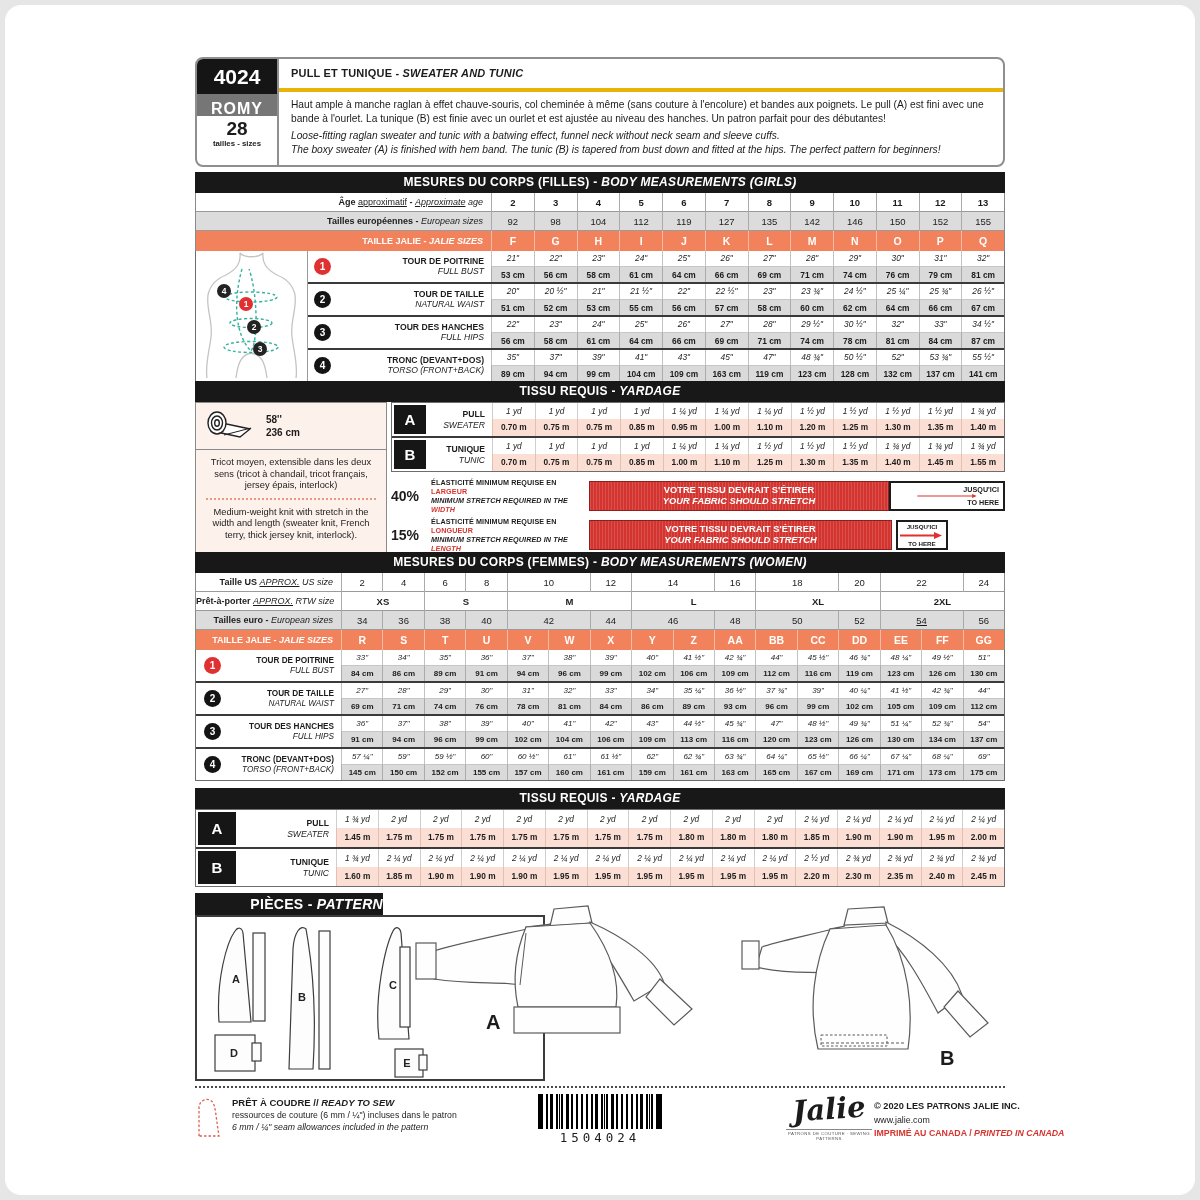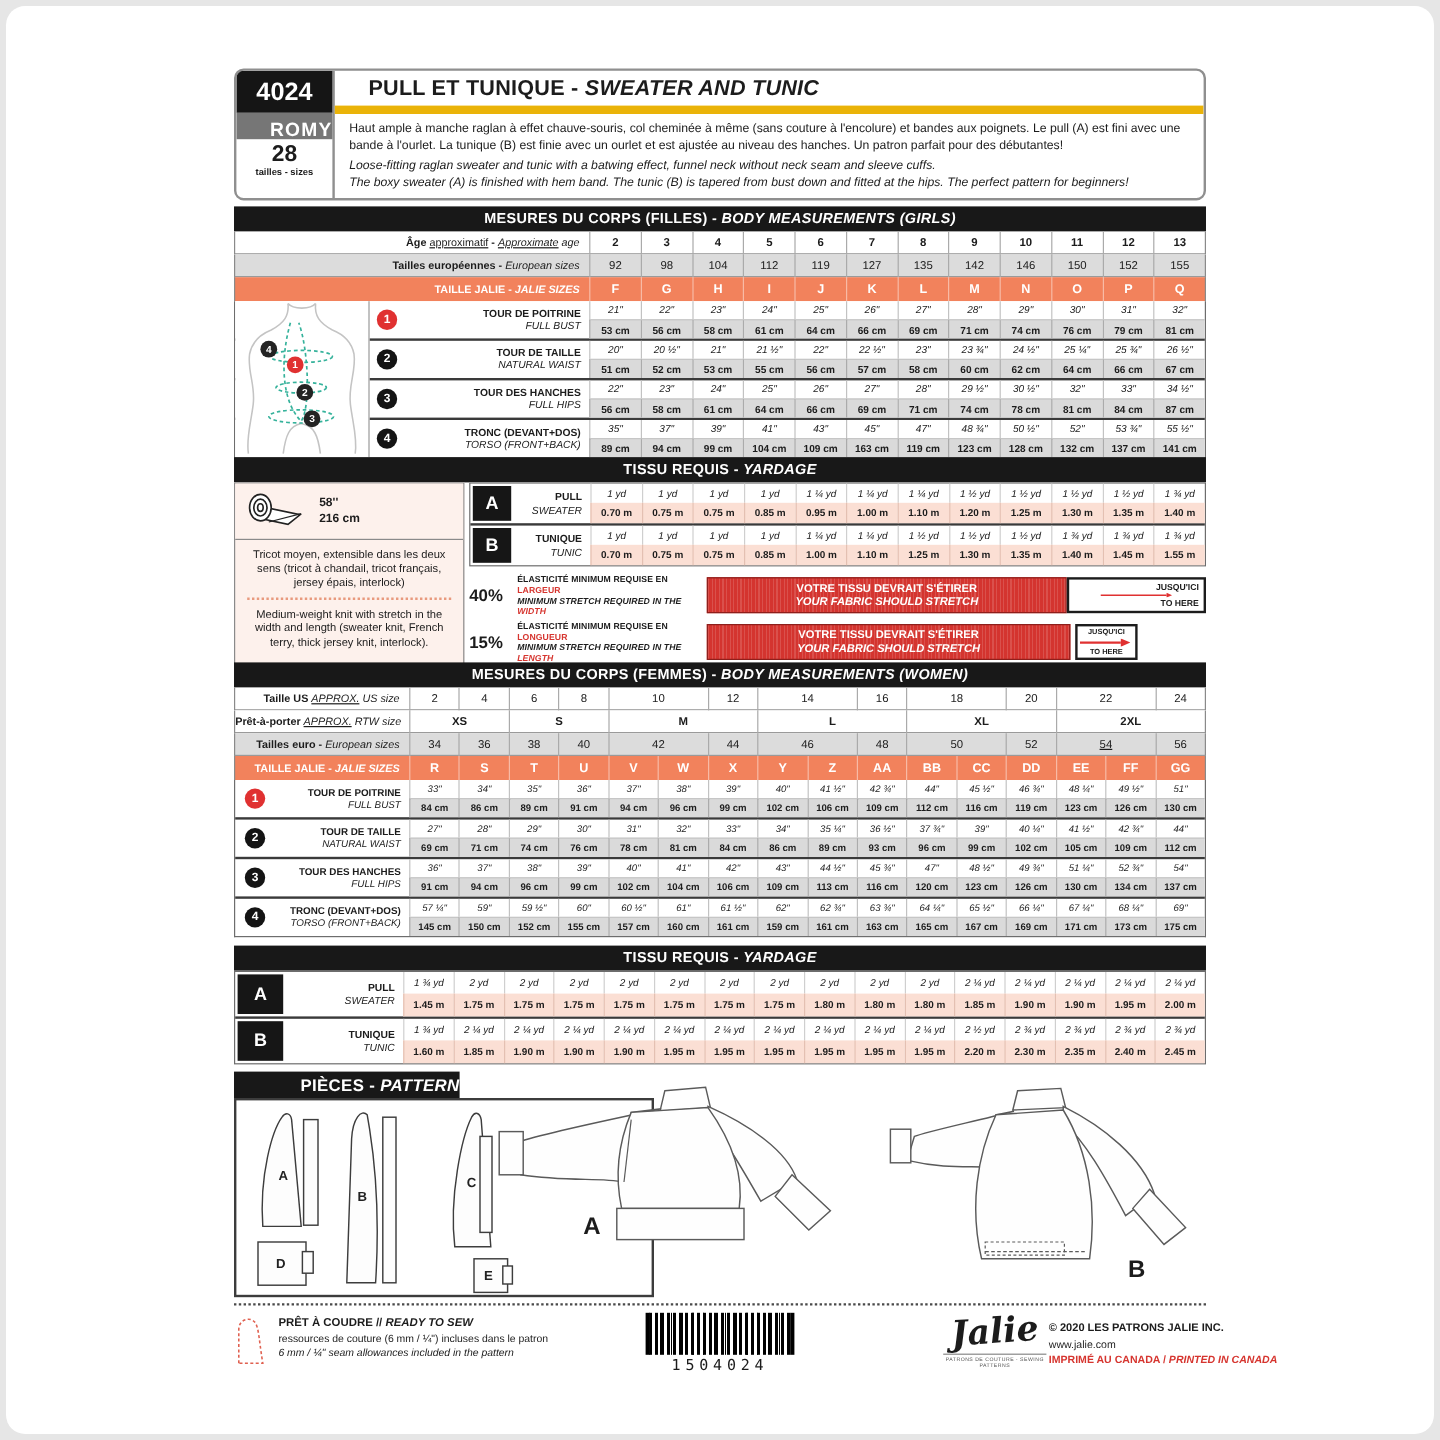--- a/index.html
+++ b/index.html
@@ -10,26 +10,26 @@
   
   .b{font-weight:700}.i{font-style:italic}.bi{font-weight:700;font-style:italic}
   .bu{font-weight:400;text-decoration:underline}.iu{font-style:italic;text-decoration:underline}
   .red{color:#d6352f;font-weight:700}.redi{color:#d6352f;font-weight:700;font-style:italic}
 
   
   .header{left:195px;top:57px;width:810px;height:110px;border:2px solid #8f8f8f;border-radius:8px;
           display:flex;box-sizing:border-box;background:#fff;overflow:hidden}
   .h-left{width:80px;border-right:2px solid #8f8f8f;display:flex;flex-direction:column;flex:none}
   .h-code{background:#151515;color:#fff;font-weight:700;font-size:21px;text-align:center;height:35px;line-height:35px}
-  .h-name{background:#767676;color:#fff;font-weight:700;font-size:16px;text-align:right;height:22px;line-height:29px;letter-spacing:1px}
+  .h-name{background:#767676;color:#fff;font-weight:700;font-size:16px;text-align:center;height:22px;line-height:29px;letter-spacing:1px}
   .h-count{flex:1;text-align:center;padding-top:3px}
   .h-count-num{font-size:19px;font-weight:700;line-height:20px}
   .h-count-sub{font-size:7.8px;font-weight:700}
   .h-right{flex:1;display:flex;flex-direction:column;min-width:0}
-  .h-title{height:29px;line-height:29px;border-bottom:7px solid #eab308;font-size:18px;padding-left:28px;letter-spacing:.2px}
+  .h-title{height:29px;line-height:29px;border-bottom:4px solid #eab308;font-size:11px;padding-left:12px;letter-spacing:.2px}
   .h-desc{font-size:10.2px;line-height:1.33;padding:6px 12px 0}
   .h-desc-en{font-size:10.2px;font-style:italic;line-height:1.33;padding:4px 12px}
 
   
   .tbar{background:#181818;color:#fff;text-align:center;font-size:12px;height:21px;line-height:21px;letter-spacing:.3px}
   .hrow{display:grid;height:19px;line-height:19px;border-left:1px solid #8a8a8a;border-right:1px solid #8a8a8a;
         border-bottom:1px solid #9a9a9a;background:#fff;box-sizing:border-box}
   .hrow.euro{background:#dcdcdc}
   .hlabel{text-align:right;padding-right:8px;font-size:9px;white-space:nowrap;overflow:hidden}
   .hc{text-align:center;font-size:9.5px;border-left:1px solid #aaa;font-weight:700}
@@ -285,21 +285,21 @@
           <g fill="#fff" stroke="#222" stroke-width="1.4">
             <path d="M8,22 L36,28 L46,20 L18,14 Z"></path>
             <ellipse cx="13" cy="14" rx="9" ry="11"></ellipse>
             <ellipse cx="13" cy="14" rx="5.5" ry="7"></ellipse>
             <ellipse cx="13" cy="14" rx="2.3" ry="3.2"></ellipse>
           </g>
           <line x1="20" y1="26" x2="47" y2="19" stroke="#222" stroke-width="1"></line>
         </svg>
         <div class="ysw-dim">
           <div>58''</div>
-          <div>216 cm</div>
+          <div>236 cm</div>
         </div>
       </div>
       <div class="ysfr">Tricot moyen, extensible dans les deux sens (tricot à chandail, tricot français, jersey épais, interlock)</div>
       <div class="ysdiv"></div>
       <div class="ysen">Medium-weight knit with stretch in the width and length (sweater knit, French terry, thick jersey knit, interlock).</div>
     </div>
     <div class="yright">
       <div class="yframe">
         <div class="yrow gy">
           <div class="yl">A</div>

